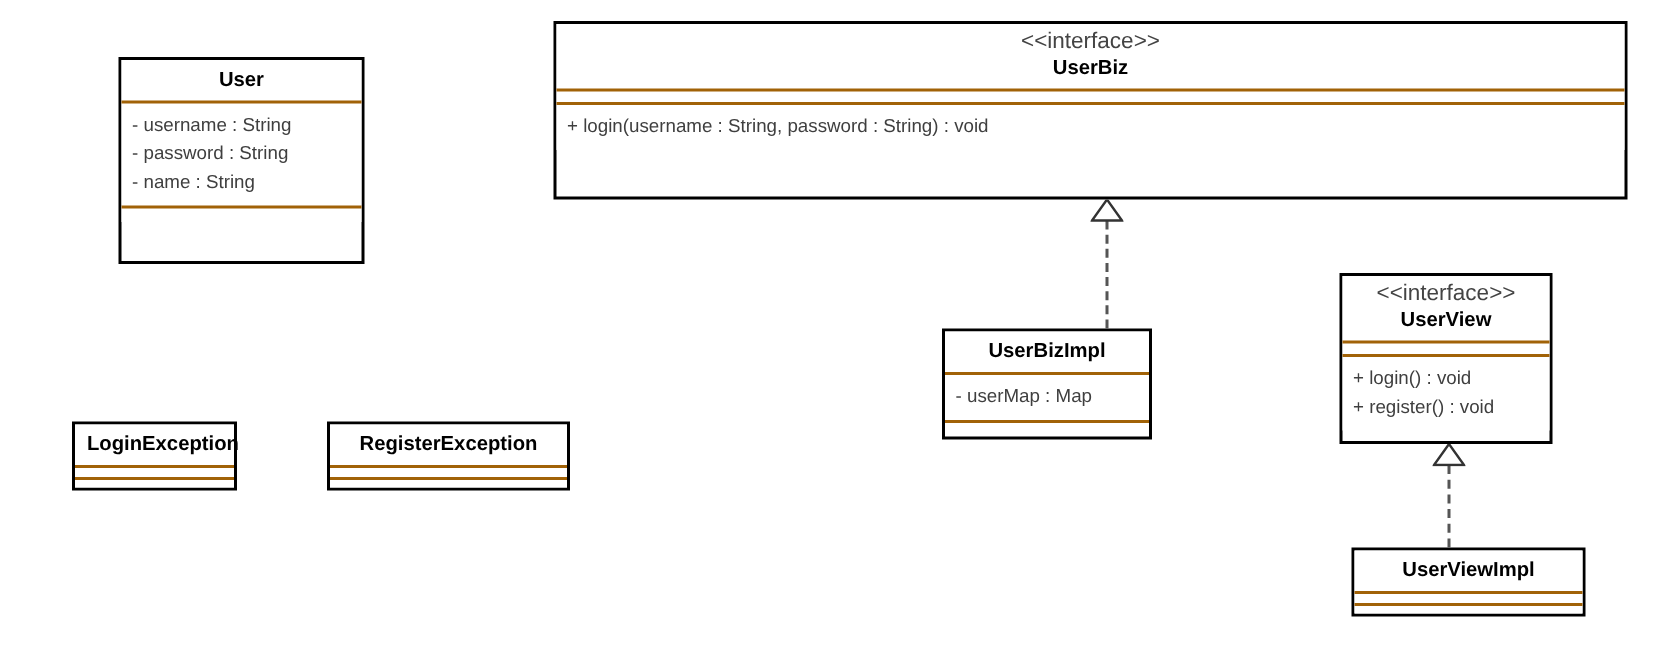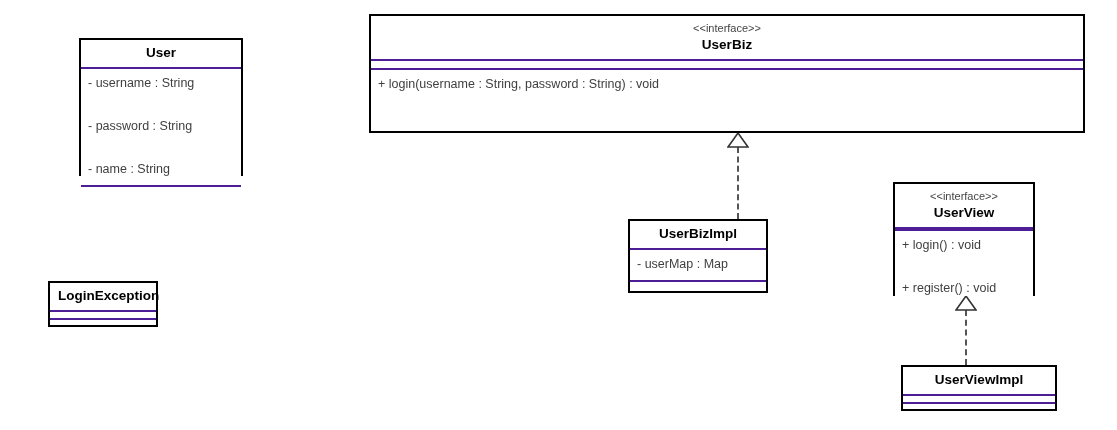--- a/index.html
+++ b/index.html
@@ -26,31 +26,30 @@
     flex-direction: column;
   }
   .compartment {
     box-sizing: border-box;
     background: #ffffff;
     display: flex;
     flex-direction: column;
     justify-content: center;
   }
   .compartment + .compartment {
-    border-top: 2px solid #4c1d95;
-    gap: 24px;
+    border-top: 2px solid #a16207;
   }
 
   
   .c-header {
     text-align: center;
     padding: 4px 6px 5px 6px;
   }
   .stereotype {
-    font-size: 11px;
+    font-size: 15px;
     color: #444444;
     line-height: 16px;
     letter-spacing: 0px;
   }
   .class-name {
     font-size: 13.5px;
     font-weight: bold;
     color: #000000;
     line-height: 18px;
   }
@@ -149,20 +148,27 @@
   </div>
 
   <div class="uml-box" style="left:48px; top:281px; width:110px; height:46px;">
     <div class="compartment">
       <div class="class-name-only">LoginException</div>
     </div>
     <div class="compartment c-empty-sm"></div>
     <div class="compartment c-empty-sm"></div>
   </div>
 
+  <div class="uml-box" style="left:218px; top:281px; width:162px; height:46px;">
+    <div class="compartment">
+      <div class="class-name-only">RegisterException</div>
+    </div>
+    <div class="compartment c-empty-sm"></div>
+    <div class="compartment c-empty-sm"></div>
+  </div>
 
   <div class="realize-line" style="left:737px; top:147px; height:72px;"></div>
   <div style="position:absolute; left:727px; top:133px; width:22px; height:15px;">
     <svg width="22" height="15" viewBox="0 0 22 15">
       <polygon points="11,0 21,14 1,14" fill="#ffffff" stroke="#333333" stroke-width="1.6" stroke-linejoin="miter"></polygon>
     </svg>
   </div>
 
   <div class="realize-line" style="left:965px; top:310px; height:55px;"></div>
   <div style="position:absolute; left:955px; top:296px; width:22px; height:15px;">

